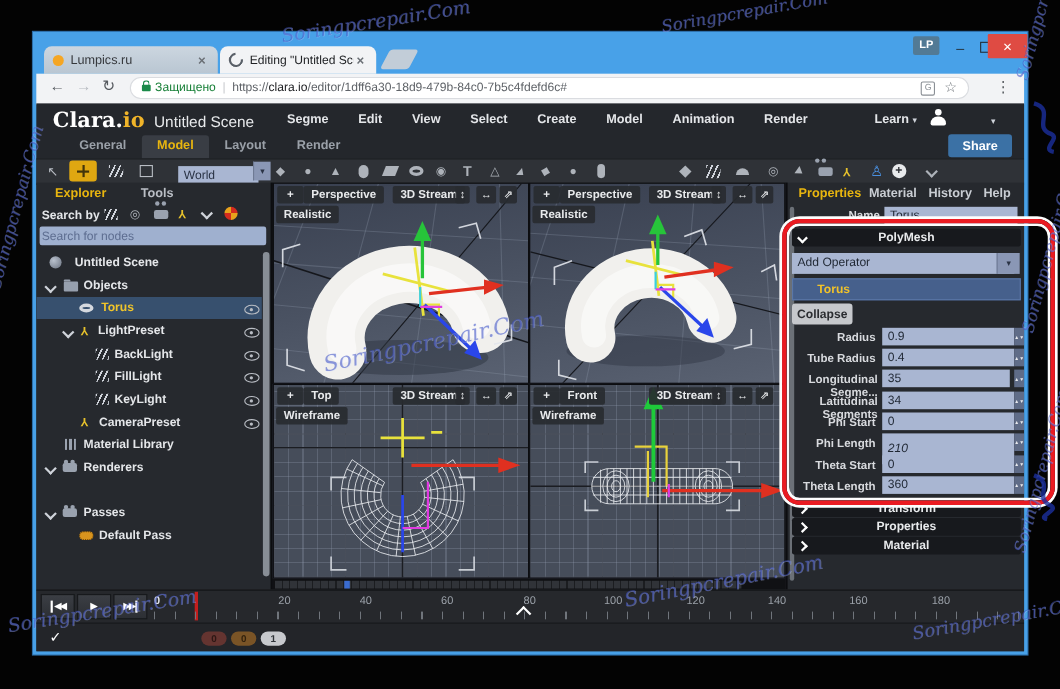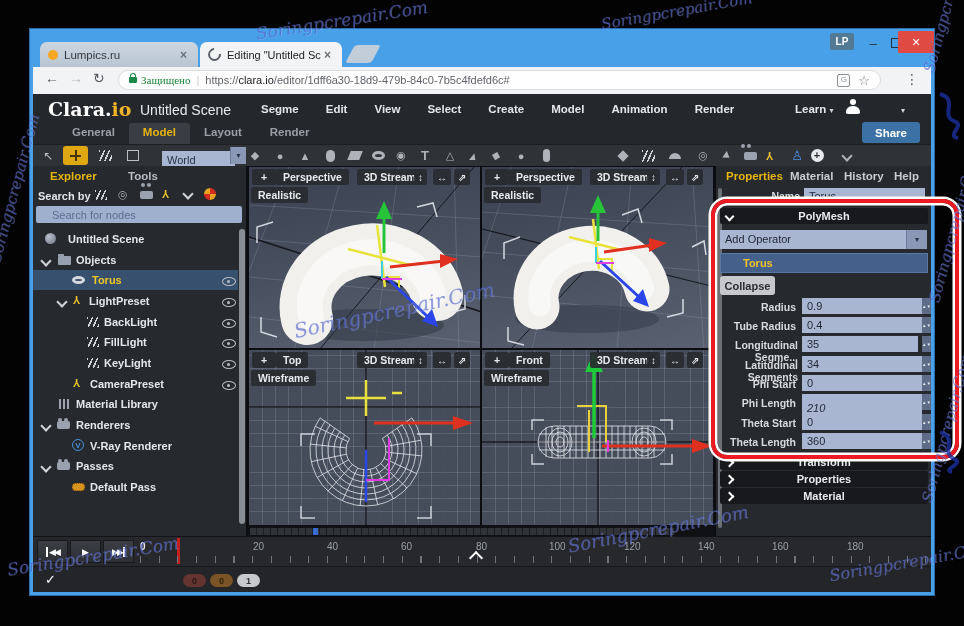--- a/index.html
+++ b/index.html
@@ -23,21 +23,21 @@
   .lpbadge{background:#527a95;color:#fff;font-size:10px;font-weight:bold;border-radius:2px;width:24px;height:17px;
            display:flex;align-items:center;justify-content:center;}
   .closebtn{background:#df4b43;color:#fff;width:34px;height:22px;top:2px;font-size:14px;border-radius:1px;}
   .chrome-toolbar{position:absolute;left:3px;right:3px;top:38px;height:27px;background:#f2f3f5;border-bottom:1px solid #d7dade;}
   .navic{position:absolute;top:3px;font-size:14px;color:#55595e;}
   .urlfield{position:absolute;left:85px;right:50px;top:3px;height:20px;background:#fff;border:1px solid #dadce0;
             border-radius:11px;display:flex;align-items:center;font-size:11px;color:#5f6368;padding:0 10px;box-sizing:border-box;}
   .lock{width:8px;height:6px;background:#1a8a49;border-radius:1px;position:relative;margin-right:4px;flex:0 0 auto;}
   .lock::before{content:"";position:absolute;left:1px;top:-4px;width:4px;height:4px;border:1.5px solid #1a8a49;
                 border-bottom:none;border-radius:3px 3px 0 0;}
-  .sec{color:#188038;margin-right:6px;font-family:Liberation Serif, serif;}
+  .sec{color:#188038;margin-right:6px;}
   .urldiv{color:#c8cacd;margin-right:6px;}
   .host{color:#202124;}
   .tr-icon{margin-left:auto;width:11px;height:11px;border:1.5px solid #8a8f95;border-radius:2px;color:#8a8f95;
            font-size:8px;line-height:10px;text-align:center;flex:0 0 auto;}
   .star{color:#6b7076;font-size:13px;margin-left:8px;flex:0 0 auto;}
   .dots{position:absolute;right:12px;top:4px;color:#5f6368;font-size:14px;}
   
   .app{position:absolute;left:3px;top:65px;right:3px;bottom:3px;background:#24272c;overflow:hidden;color:#d7dade;}
   .logo{font-family:"DejaVu Serif","Liberation Serif",serif;font-size:19px;color:#fff;font-weight:bold;}
   .logo b{color:#f0b429;font-weight:bold;}
@@ -54,21 +54,21 @@
   .worldbox{position:absolute;left:129px;top:6px;width:68px;height:17px;background:#a9b6d2;color:#2a3345;
             font-size:11px;display:flex;align-items:center;padding-left:5px;}
   .worldarrow{position:absolute;left:197px;top:2px;width:15px;height:17px;background:#8a97b5;color:#2a3345;font-size:8px;
               display:flex;align-items:center;justify-content:center;border-left:1px solid #6e7a94;}
   .shape{position:absolute;top:2px;width:20px;height:17px;display:flex;align-items:center;justify-content:center;color:#aeb3ba;font-size:11px;}
   
   .lpanel{position:absolute;left:0;top:72px;width:215px;height:370px;background:#26292e;border-right:2px solid #0c0d10;box-sizing:border-box;}
   .ptab{font-size:11.5px;font-weight:bold;color:#b9bdc4;}
   .ptab.on{color:#e8b50f;}
   .search{position:absolute;left:3px;top:40px;width:206px;height:17px;background:#9fb0cf;border:none;border-radius:2px;
-          font-size:11px;padding:0 16px;color:#2a3345;font-family:inherit;box-sizing:border-box;}
+          font-size:11px;padding:0 2px;color:#2a3345;font-family:inherit;box-sizing:border-box;}
   .search::placeholder{color:#5d6d90;}
   .trow{position:absolute;left:0;width:205px;height:20px;font-size:11px;font-weight:bold;color:#e4e6e9;}
   .trow.sel{background:#37506e;}
   .trow .lbl{position:absolute;top:4px;}
   .trow.sel .lbl{color:#f0c52a;}
   .eye{position:absolute;left:189px;top:7px;width:12px;height:7px;border:1.5px solid #b9bdc4;border-radius:50%;}
   .eye::after{content:"";position:absolute;left:3.5px;top:1.5px;width:3px;height:3px;border-radius:50%;background:#b9bdc4;}
   .chev{position:absolute;top:7px;width:6px;height:6px;border-left:2px solid #cfd3da;border-bottom:2px solid #cfd3da;transform:rotate(-45deg);}
   .i-globe{position:absolute;top:4px;width:11px;height:11px;border-radius:50%;background:radial-gradient(circle at 35% 35%,#b9c1cd,#6a7280);}
   .i-folder{position:absolute;top:6px;width:13px;height:9px;background:#97a0ae;border-radius:1px;}
@@ -340,24 +340,20 @@
           <span class="eye"></span>
         </div>
         <div class="trow" style="top:228px;">
           <span class="i-matlib" style="left:26px;"></span>
           <span class="lbl" style="left:43px;">Material Library</span>
         </div>
         <div class="trow" style="top:249px;">
           <span class="chev" style="left:9px;"></span>
           <span class="i-cam" style="left:24px;"></span>
           <span class="lbl" style="left:43px;">Renderers</span>
-        </div>
-        <div class="trow" style="top:270px;">
-          <span class="i-vray" style="left:39px;"></span>
-          <span class="lbl" style="left:57px;">V-Ray Renderer</span>
         </div>
         <div class="trow" style="top:290px;">
           <span class="chev" style="left:9px;"></span>
           <span class="i-cam" style="left:24px;"></span>
           <span class="lbl" style="left:43px;">Passes</span>
         </div>
         <div class="trow" style="top:311px;">
           <span class="i-pass" style="left:39px;"></span>
           <span class="lbl" style="left:57px;">Default Pass</span>
         </div>

